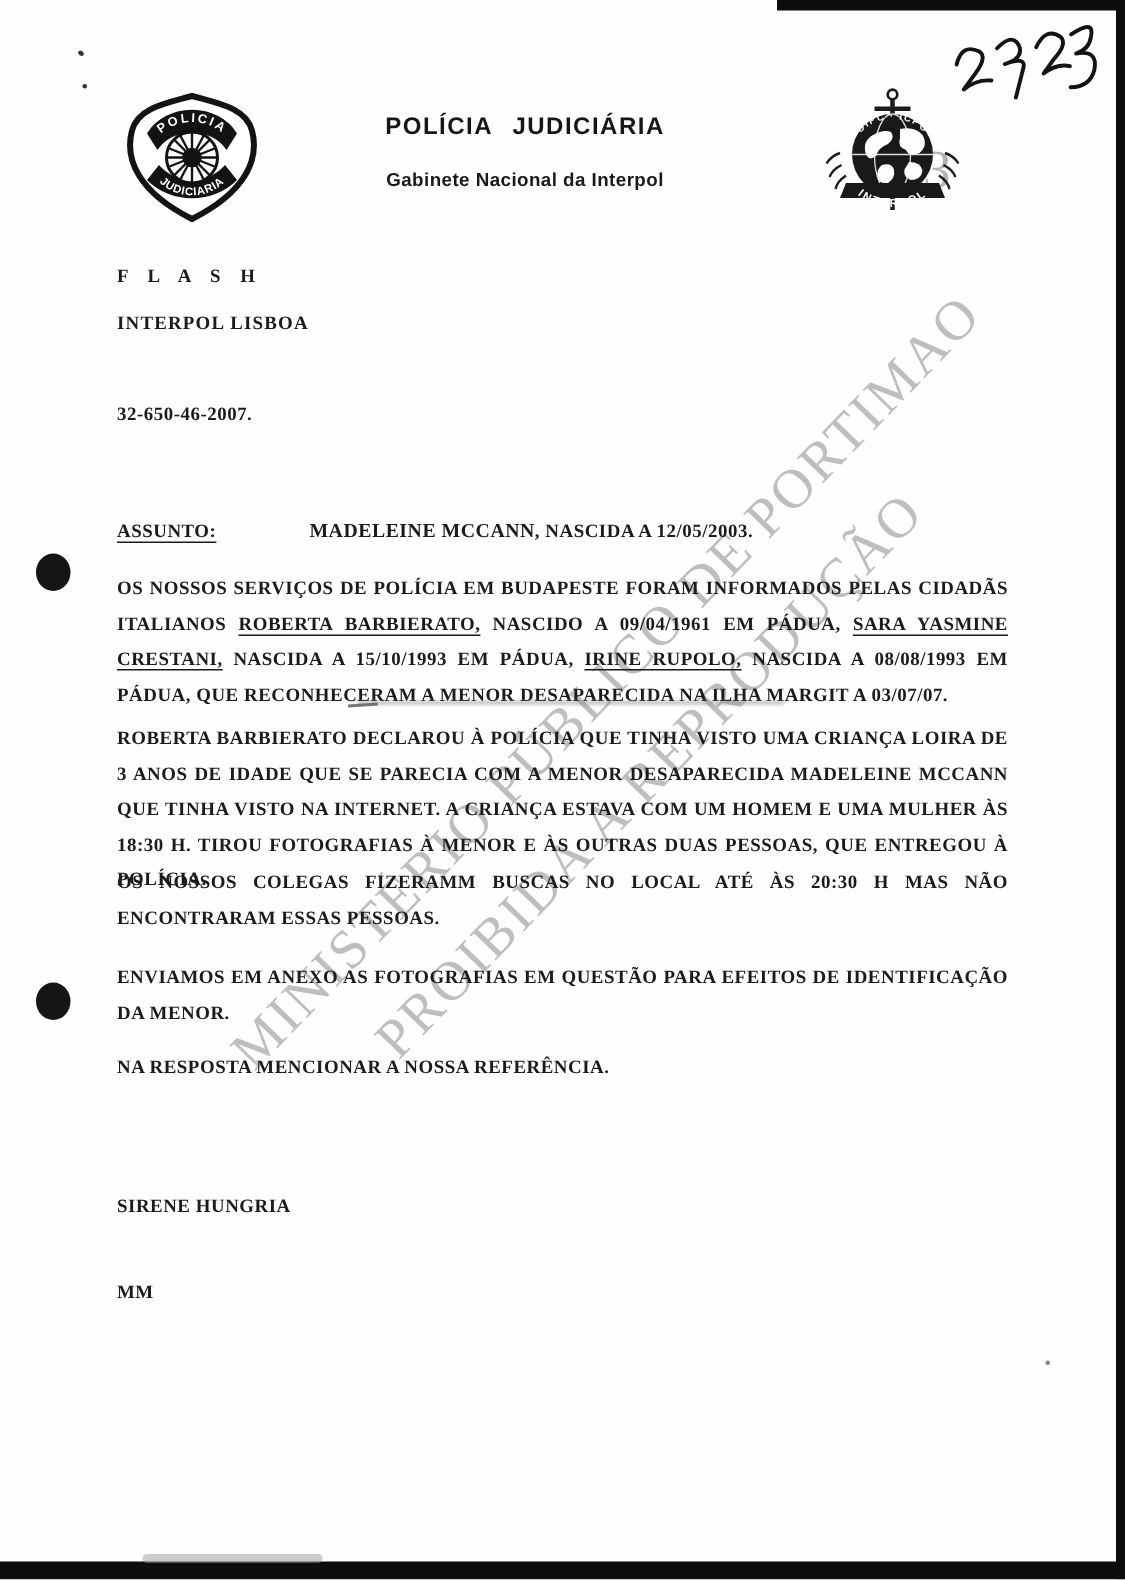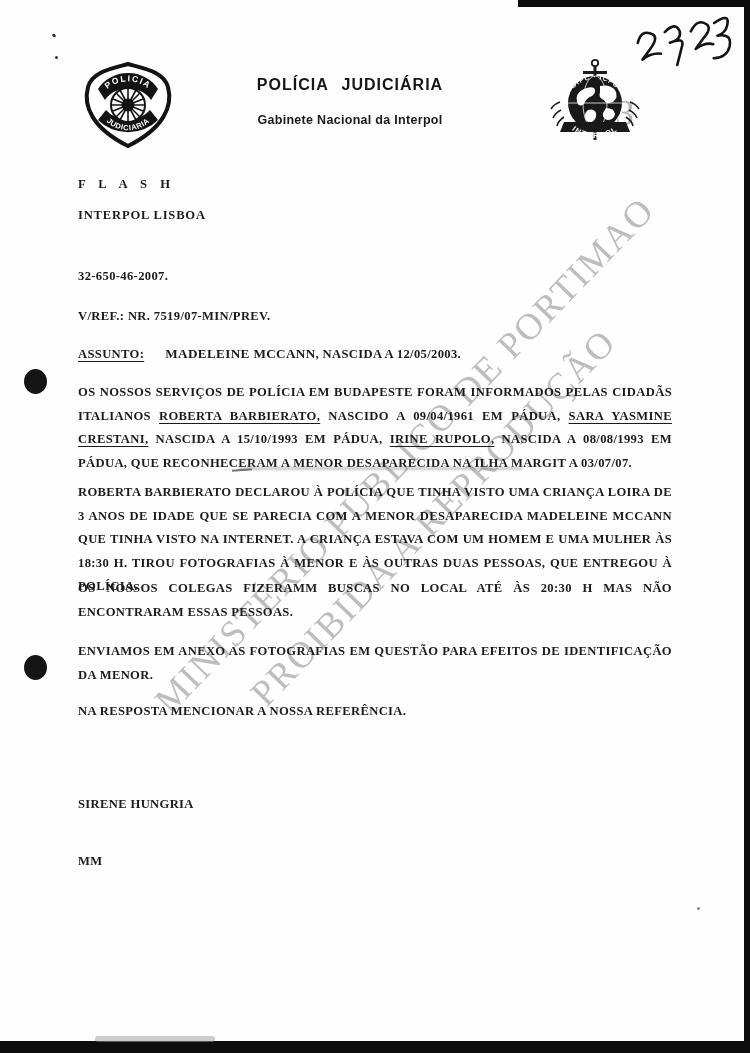--- a/index.html
+++ b/index.html
@@ -38,21 +38,21 @@
     font-family:"Liberation Serif",serif;color:#a3a3a3;opacity:.7;pointer-events:none;z-index:1;}
   .watermark .wl{font-size:37px;letter-spacing:2px;white-space:nowrap;line-height:1;}
   .watermark .wl2{margin-top:27px;margin-left:72px;}
 
   
   .blk{position:absolute;left:78px;width:594px;font-size:12.6px;font-weight:bold;
     letter-spacing:.35px;line-height:23.5px;z-index:2;}
   .just{text-align:justify;}
   .flash{letter-spacing:5px;}
   .u{text-decoration:underline;text-underline-offset:3px;text-decoration-thickness:1.4px;}
-  .subject-name{margin-left:21px;font-size:13.2px;}
+  .subject-name{margin-left:62px;font-size:13.2px;}
   .smudge-line{position:absolute;left:238px;top:467px;width:285px;height:3px;background:#8a8a8a;
     opacity:.45;border-radius:2px;filter:blur(1px);z-index:2;}
   .smudge-tick{position:absolute;left:232px;top:469px;width:20px;height:2px;background:#555;
     opacity:.8;transform:rotate(-4deg);z-index:2;}
 </style>
 </head>
 <body>
 
 <div class="page">
 
@@ -147,21 +147,20 @@
   </svg>
 
   <div class="watermark">
     <div class="wl">MINISTÉRIO PÚBLICO DE PORTIMAO</div>
     <div class="wl wl2">PROIBIDA A REPRODUÇÃO</div>
   </div>
 
   <div class="blk flash" style="top:173px;">F L A S H</div>
   <div class="blk" style="top:204px;letter-spacing:.8px;">INTERPOL LISBOA</div>
   <div class="blk" style="top:265px;">32-650-46-2007.</div>
-  <div class="blk" style="top:305px;">V/REF.: NR. 7519/07-MIN/PREV.</div>
 
   <div class="blk" style="top:342px;">
     <span class="u">ASSUNTO:</span><span class="subject-name">MADELEINE MCCANN</span><span>, NASCIDA A 12/05/2003.</span>
   </div>
 
   <div class="blk just" style="top:381px;">
     <span>OS NOSSOS SERVIÇOS DE POLÍCIA EM BUDAPESTE FORAM INFORMADOS PELAS CIDADÃS ITALIANOS </span><span class="u">ROBERTA BARBIERATO,</span><span> NASCIDO A 09/04/1961 EM PÁDUA, </span><span class="u">SARA YASMINE CRESTANI,</span><span> NASCIDA A 15/10/1993 EM PÁDUA, </span><span class="u">IRINE RUPOLO,</span><span> NASCIDA A 08/08/1993 EM PÁDUA, QUE RECONHECERAM A MENOR DESAPARECIDA NA ILHA MARGIT A 03/07/07.</span>
   </div>
 
   <div class="smudge-line"></div>

